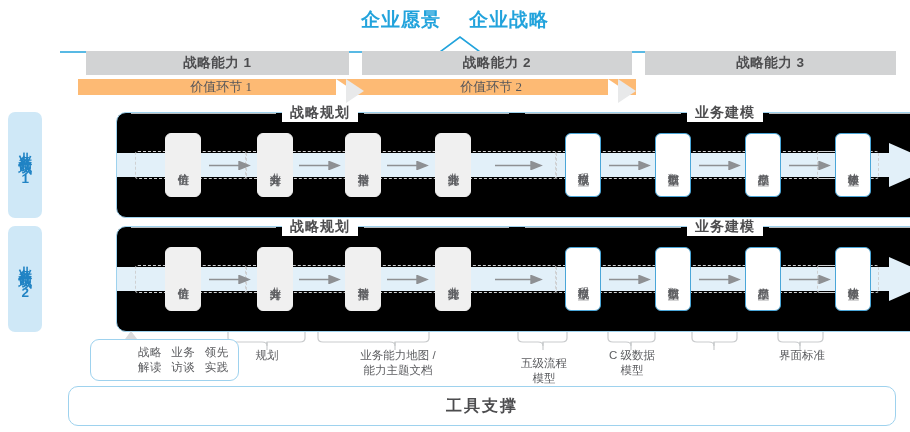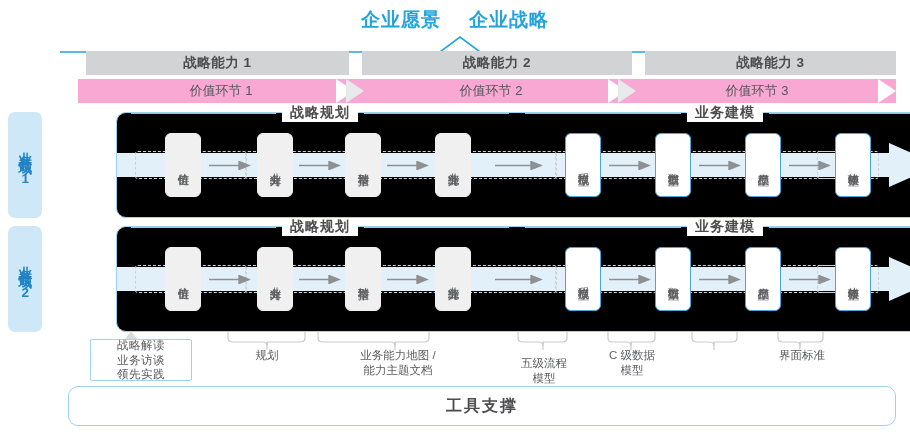--- a/index.html
+++ b/index.html
@@ -35,23 +35,23 @@
   }
   .cap-cell:nth-child(1){flex:0 0 263px;}
   .cap-cell:nth-child(2){flex:0 0 270px;}
   .cap-cell:nth-child(3){flex:1 1 auto;}
 
   
   #link-band{
     position:absolute;left:78px;top:79px;width:818px;height:24px;
   }
   .link-cell{
-    position:absolute;top:0;height:24px;background:#f9a8d4;
+    position:absolute;top:0;height:16px;background:#fdba74;
     color:#55565a;font-size:13px;
-    display:flex;align-items:center;justify-content:center;
+    display:flex;align-items:center;justify-content:center;font-family:Liberation Serif, serif;
   }
 
   
   .domain-tag{
     position:absolute;left:8px;width:34px;
     background:#cfe8f7;border-radius:7px;
     display:flex;align-items:center;justify-content:center;
   }
   .domain-tag span{
     writing-mode:vertical-rl;text-orientation:upright;
@@ -115,23 +115,23 @@
   
   #connectors{position:absolute;left:0;top:330px;width:910px;height:42px;}
   .caption{
     position:absolute;text-align:center;font-size:11.5px;color:#5c5d60;
     line-height:1.32;
   }
 
   
   #strategy-note{
     position:absolute;left:90px;top:339px;width:100px;height:40px;
-    border:1.2px solid #9ed2ee;border-radius:2px;background:#ffffff;
-    display:flex;flex-direction:column;align-items:center;justify-content:center;
-    font-size:11.5px;color:#5c5d60;line-height:1.28;letter-spacing:.5px;
+    border:1.2px solid #9ed2ee;border-radius:9px;background:#ffffff;
+    display:flex;flex-direction:row;align-items:center;justify-content:center;
+    font-size:11.5px;color:#5c5d60;line-height:1.28;letter-spacing:.5px;padding-left:47px;
   }
 
   
   #tool-support{
     position:absolute;left:68px;top:386px;width:828px;height:40px;
     border:1.4px solid #9ed2ee;border-radius:10px;background:#ffffff;
     display:flex;align-items:center;justify-content:center;
     box-sizing:border-box;
   }
   #tool-support .tstext{
@@ -152,21 +152,20 @@
 
 <div id="cap-band">
   <div class="cap-cell">战略能力 1</div>
   <div class="cap-cell">战略能力 2</div>
   <div class="cap-cell">战略能力 3</div>
 </div>
 
 <div id="link-band">
   <div class="link-cell" style="left:0;width:286px;">价值环节 1</div>
   <div class="link-cell" style="left:268px;width:290px;">价值环节 2</div>
-  <div class="link-cell" style="left:540px;width:278px;">价值环节 3</div>
 
   <svg class="abs" style="left:258px;top:0;" width="30" height="24">
     <path d="M0,0 L18,12 L0,24 Z" fill="#ffffff"></path>
     <path d="M10,0 L28,12 L10,24 L10,24 Z" fill="#e8e9ea"></path>
   </svg>
   <svg class="abs" style="left:530px;top:0;" width="30" height="24">
     <path d="M0,0 L18,12 L0,24 Z" fill="#ffffff"></path>
     <path d="M10,0 L28,12 L10,24 L10,24 Z" fill="#e8e9ea"></path>
   </svg>
   <svg class="abs" style="left:800px;top:0;" width="22" height="24">

